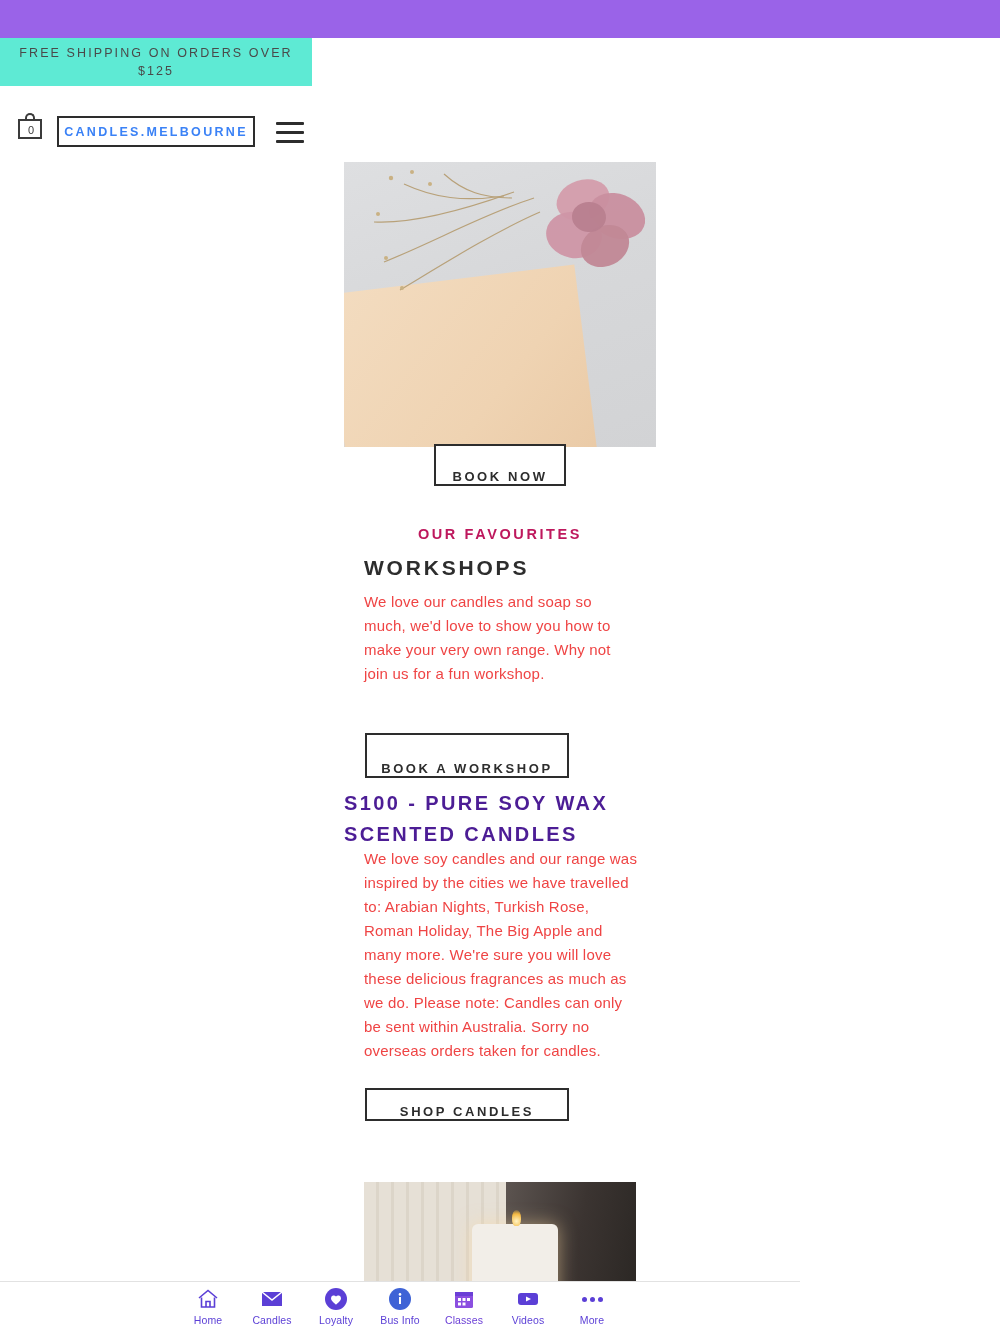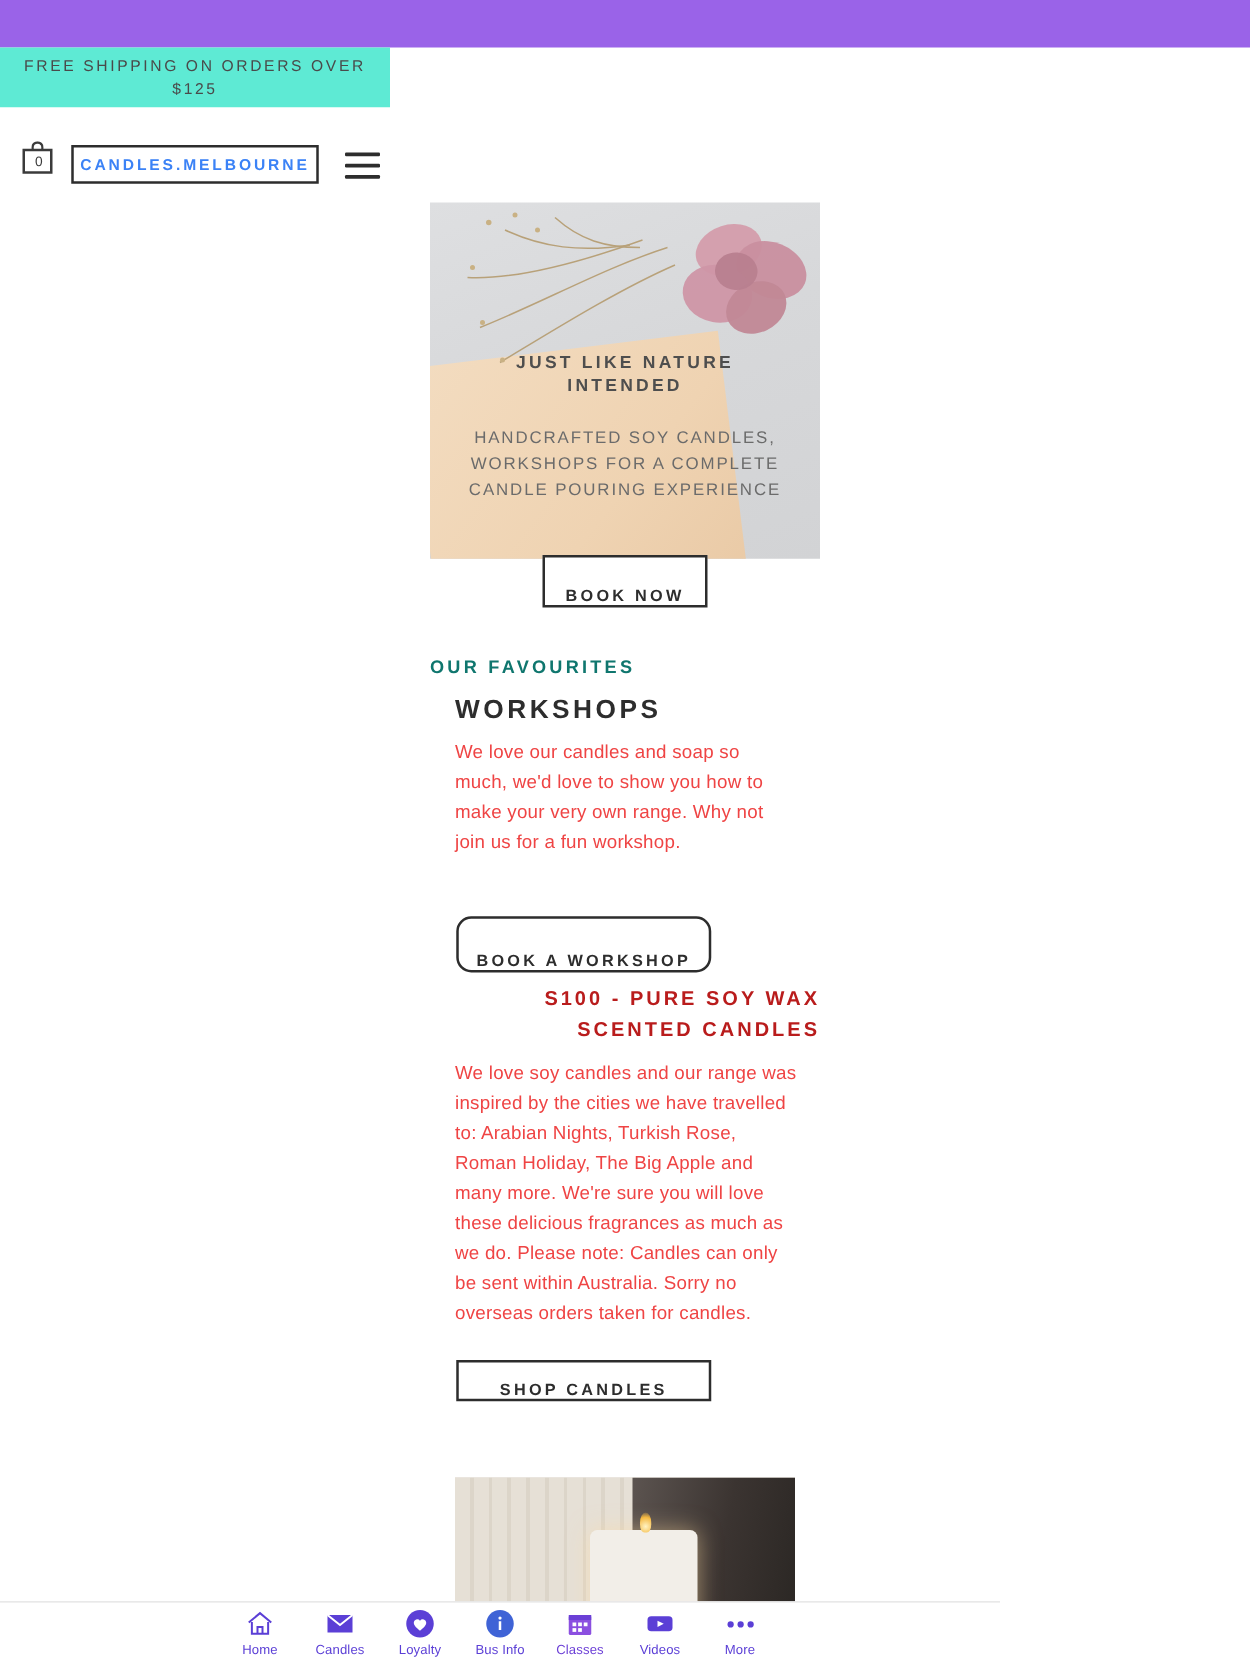--- a/index.html
+++ b/index.html
@@ -191,33 +191,33 @@
     cursor: pointer;
   }
   .btn-outline span {
     font-size: 13px;
     letter-spacing: 2.6px;
     font-weight: 700;
     color: #2d2d2d;
     white-space: nowrap;
   }
   .btn-book-now { left: 434px; top: 284px; width: 132px; height: 42px; }
-  .btn-book-workshop { left: 365px; top: 573px; width: 204px; height: 45px; border-radius: 12px; }
+  .btn-book-workshop { left: 365px; top: 573px; width: 204px; height: 45px; }
   .btn-shop-candles { left: 365px; top: 928px; width: 204px; height: 33px; }
 
   
   .eyebrow {
     position: absolute;
     left: 344px; top: 366px;
     width: 312px;
-    text-align: left;
+    text-align: center;
     font-size: 14.5px;
     letter-spacing: 2.6px;
     font-weight: 700;
-    color: #0f766e;
+    color: #be185d;
   }
   .h-workshops {
     position: absolute;
     left: 364px; top: 396px;
     font-size: 21px;
     letter-spacing: 2.8px;
     font-weight: 700;
     color: #2d2d2d;
   }
   .para {
@@ -227,25 +227,25 @@
     line-height: 24px;
     color: #ef4444;
     letter-spacing: .2px;
   }
   .para-workshops { left: 364px; top: 430px; }
   .para-candles   { left: 364px; top: 687px; width: 274px; }
   .h-s100 {
     position: absolute;
     left: 344px; top: 628px;
     width: 312px;
-    text-align: right;
-    font-size: 16px;
+    text-align: left;
+    font-size: 20px;
     letter-spacing: 2.4px;
     font-weight: 700;
-    color: #b91c1c;
+    color: #4c1d95;
     line-height: 1.55;
   }
 
   
   .photo-candle {
     position: absolute;
     left: 364px; top: 1022px;
     width: 272px; height: 120px;
     overflow: hidden;
     background: #d8cfc4;
@@ -365,24 +365,20 @@
         </g>
         <g fill="#c9b184">
           <circle cx="47" cy="16" r="2.2"></circle>
             <circle cx="68" cy="10" r="2"></circle>
           <circle cx="86" cy="22" r="2"></circle>
             <circle cx="34" cy="52" r="2"></circle>
           <circle cx="42" cy="96" r="2"></circle>
             <circle cx="58" cy="126" r="2"></circle>
         </g>
       </svg>
-      <div class="hero-text">
-        <div class="hero-title">JUST LIKE NATURE INTENDED</div>
-        <div class="hero-sub">HANDCRAFTED SOY CANDLES, WORKSHOPS FOR A COMPLETE CANDLE POURING EXPERIENCE</div>
-      </div>
     </div>
 
     <div class="btn-outline btn-book-now">
       <span>BOOK NOW</span>
     </div>
 
     <div class="eyebrow">OUR FAVOURITES</div>
 
     <div class="h-workshops">WORKSHOPS</div>
     <div class="para para-workshops">We love our candles and soap so much, we'd love to show you how to make your very own range. Why not join us for a fun workshop.</div>

